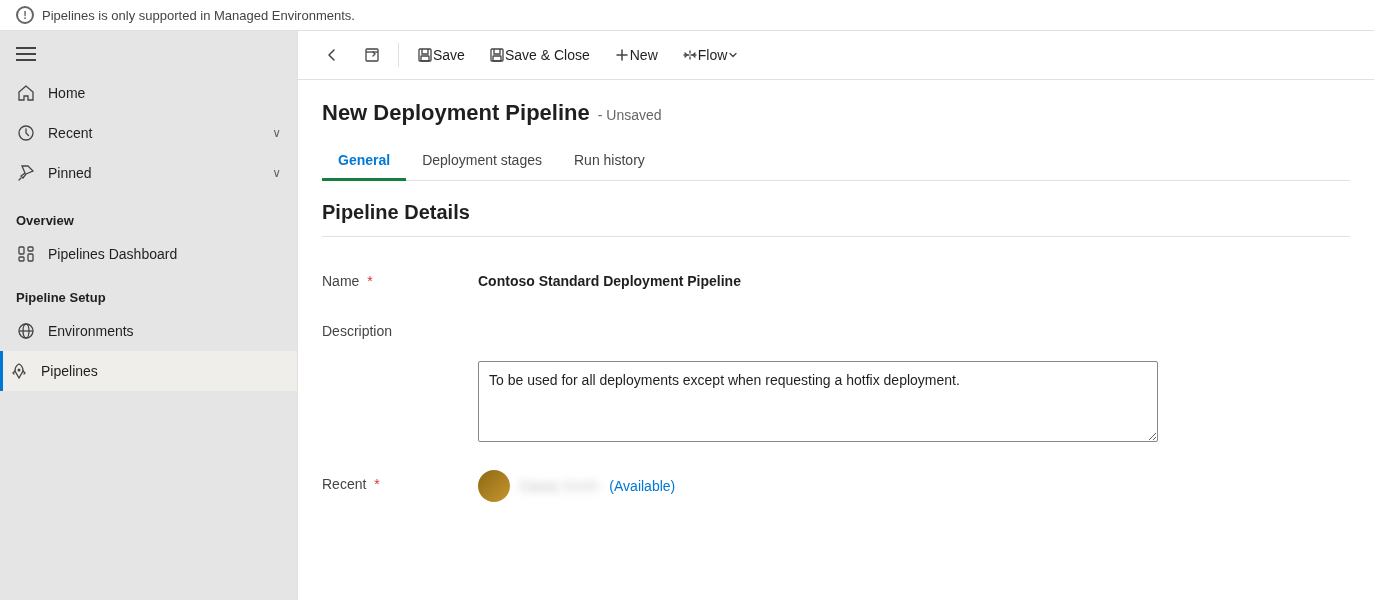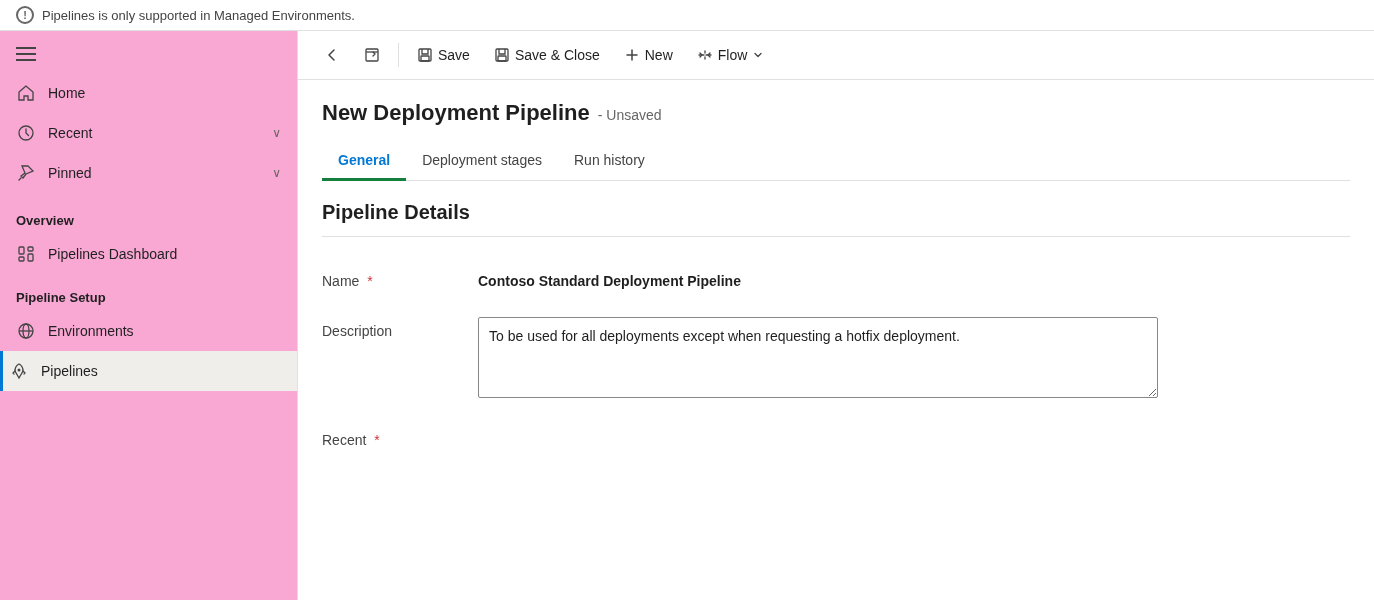--- a/index.html
+++ b/index.html
@@ -30,21 +30,21 @@
     }
 
     .app-layout {
       display: flex;
       height: calc(100vh - 33px);
     }
 
     
     .sidebar {
       width: 298px;
-      background: #f9a8d4;
+      background: #e5e5e5;
       border-right: 1px solid #e0e0e0;
       display: flex;
       flex-direction: column;
       flex-shrink: 0;
     }
     .sidebar-header {
       padding: 16px 16px 8px;
       display: flex;
       align-items: center;
     }
@@ -111,21 +111,20 @@
       display: flex;
       align-items: center;
       gap: 4px;
       padding: 10px 16px;
       border-bottom: 1px solid #e0e0e0;
       background: #fff;
     }
     .toolbar-btn {
       display: flex;
       align-items: center;
-      gap: 5px;
       padding: 6px 10px;
       background: none;
       border: none;
       cursor: pointer;
       font-size: 14px;
       color: #1f1f1f;
       border-radius: 2px;
     }
     .toolbar-divider {
       width: 1px;
@@ -218,20 +217,21 @@
       max-width: 680px;
       border: 1px solid #888;
       border-radius: 2px;
       padding: 8px 10px;
       font-size: 14px;
       font-family: 'Segoe UI', sans-serif;
       resize: vertical;
       line-height: 1.5;
       color: #1f1f1f;
       background: #fff;
+      margin-top: 44px;
     }
     .owner-row {
       display: flex;
       align-items: center;
       gap: 10px;
     }
     .owner-avatar {
       width: 32px;
       height: 32px;
       border-radius: 50%;
@@ -422,16 +422,21 @@
           <span>Description</span>
         </div>
         <textarea class="form-textarea" rows="3" style="">To be used for all deployments except when requesting a hotfix deployment.</textarea>
       </div>
 
       <div class="form-row">
         <div class="form-label">
           <span>Recent</span>
           <span class="form-required">*</span>
         </div>
+        <div class="owner-row">
+          <div class="owner-avatar"></div>
+          <span class="owner-name" style="filter:blur(4px);color:#888;">Casey Smith</span>
+          <span class="owner-status">(Available)</span>
+        </div>
       </div>
     </div>
   </div>
 </div>
 
 </body></html>

